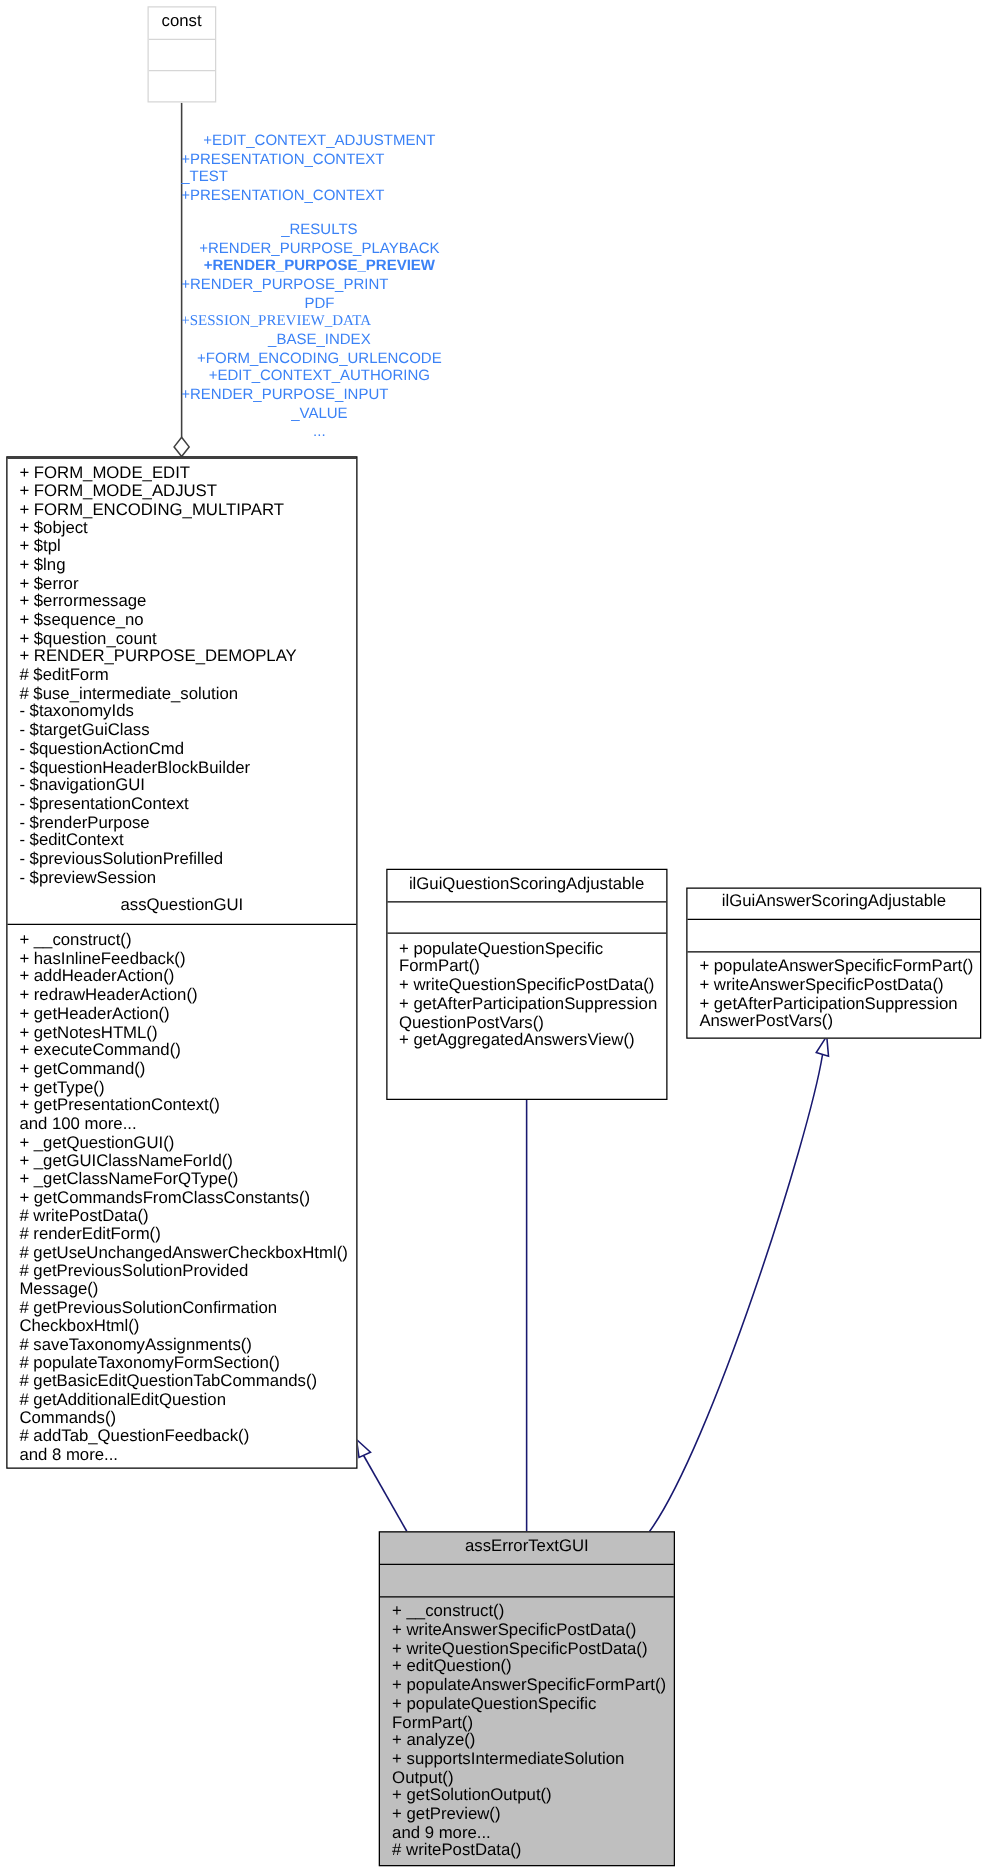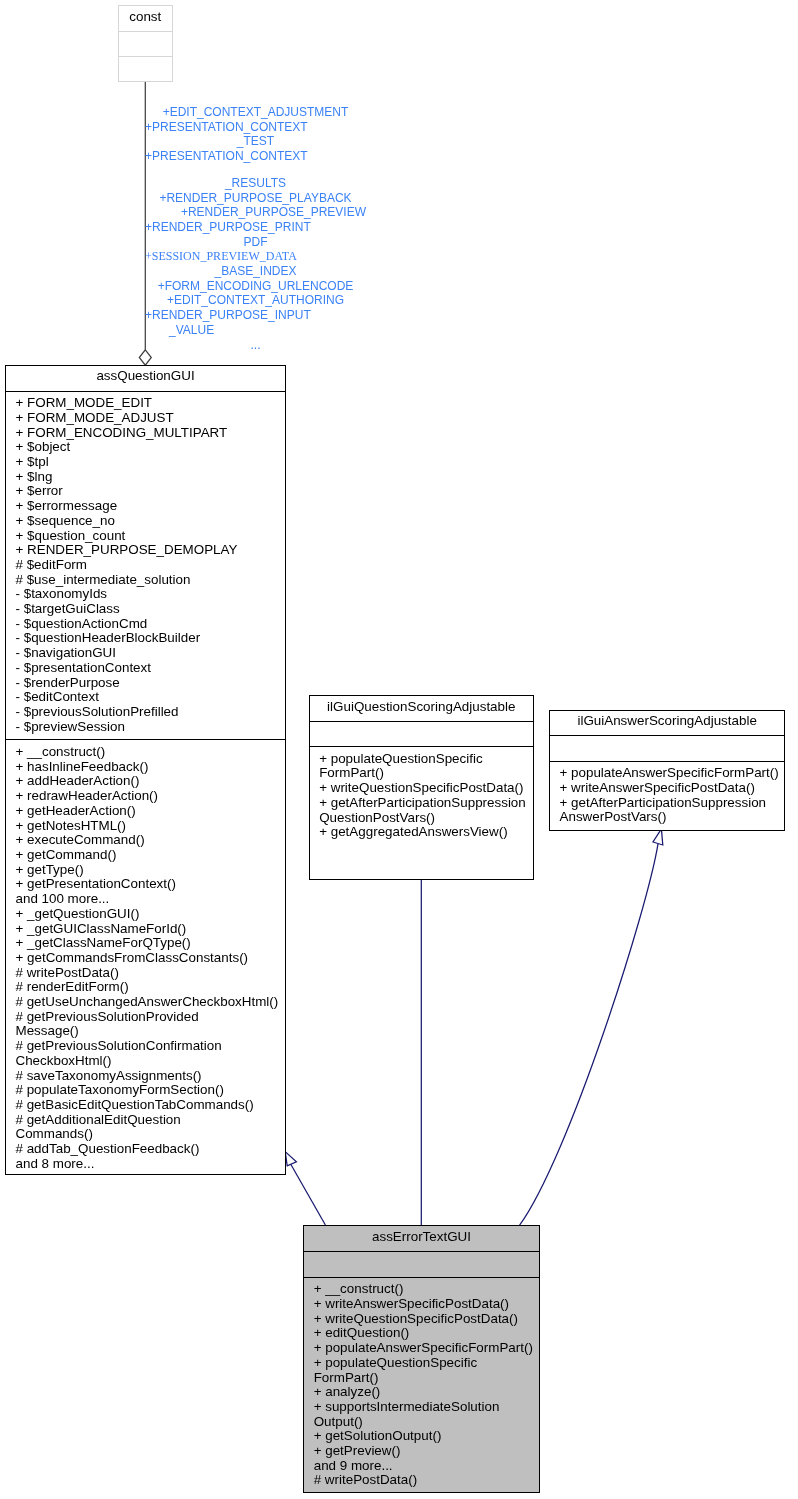--- a/index.html
+++ b/index.html
@@ -39,48 +39,45 @@
     <polygon points="421.3,843.9 426.7,859.3 415.9,859.3" fill="#ffffff" stroke-width="1.25" stroke="#191970"></polygon>
   </g>
   <g>
     <path d="M519.6,1225.2 C568.4,1158.0 647.4,909.7 658.0,843.8" stroke-width="1.25" fill="none" stroke="#191970"></path>
     <polygon points="661.4,828.9 662.8,845.0 653.0,842.0" fill="#ffffff" stroke-width="1.25" stroke="#191970"></polygon>
   </g>
 </svg>
 <div class="edge-label" style="left:145.0px;top:105.0px;width:221.0px;">
   <div class="lrow" style="text-align:center;">+EDIT_CONTEXT_ADJUSTMENT</div>
   <div class="lrow" style="text-align:left;">+PRESENTATION_CONTEXT</div>
-  <div class="lrow" style="text-align:center;">_TEST</div>
+  <div class="lrow" style="text-align:left;">_TEST</div>
   <div class="lrow" style="text-align:left;">+PRESENTATION_CONTEXT</div>
   <div class="lrow" style="text-align:center;margin-top:12px;">_RESULTS</div>
   <div class="lrow" style="text-align:center;">+RENDER_PURPOSE_PLAYBACK</div>
-  <div class="lrow" style="text-align:right;">+RENDER_PURPOSE_PREVIEW</div>
+  <div class="lrow" style="text-align:center;font-weight:bold;">+RENDER_PURPOSE_PREVIEW</div>
   <div class="lrow" style="text-align:left;">+RENDER_PURPOSE_PRINT</div>
   <div class="lrow" style="text-align:center;">PDF</div>
   <div class="lrow" style="text-align:left;font-family:Liberation Serif, serif;">+SESSION_PREVIEW_DATA</div>
   <div class="lrow" style="text-align:center;">_BASE_INDEX</div>
   <div class="lrow" style="text-align:center;">+FORM_ENCODING_URLENCODE</div>
   <div class="lrow" style="text-align:center;">+EDIT_CONTEXT_AUTHORING</div>
   <div class="lrow" style="text-align:left;">+RENDER_PURPOSE_INPUT</div>
-  <div class="lrow" style="text-align:left;margin-left:24px;">_VALUE</div>
+  <div class="lrow" style="text-align:center;">_VALUE</div>
   <div class="lrow" style="text-align:center;">...</div>
 </div>
 <div class="node" style="left: 118px; top: 5.3px; width: 54.6px; height: 76.8px; background: rgb(255, 255, 255); border-color: rgb(214, 214, 214);">
   <div class="compart title-c" style="height:24.3px;">
     <div class="title">const</div>
   </div>
   <div class="compart attrs sep" style="height: 25.3px; padding-top: 4.5px; border-color: rgb(214, 214, 214);">
   </div>
   <div class="compart ops sep" style="height: 25.2px; padding-top: 4.5px; border-color: rgb(214, 214, 214);">
   </div>
 </div>
 <div class="node" style="left: 5px; top: 365px; width: 281px; height: 810.3px; background: rgb(255, 255, 255); border-color: rgb(0, 0, 0);">
-  <div class="compart title-c" style="height:24.899999999999977px;">
-    <div class="title">assQuestionGUI</div>
-  </div>
   <div class="compart attrs sep" style="height: 347.7px; padding-top: 4.3px; border-color: rgb(0, 0, 0);">
     <div class="row">+ FORM_MODE_EDIT</div>
     <div class="row">+ FORM_MODE_ADJUST</div>
     <div class="row">+ FORM_ENCODING_MULTIPART</div>
     <div class="row">+ $object</div>
     <div class="row">+ $tpl</div>
     <div class="row">+ $lng</div>
     <div class="row">+ $error</div>
     <div class="row">+ $errormessage</div>
     <div class="row">+ $sequence_no</div>
@@ -91,20 +88,23 @@
     <div class="row">- $taxonomyIds</div>
     <div class="row">- $targetGuiClass</div>
     <div class="row">- $questionActionCmd</div>
     <div class="row">- $questionHeaderBlockBuilder</div>
     <div class="row">- $navigationGUI</div>
     <div class="row">- $presentationContext</div>
     <div class="row">- $renderPurpose</div>
     <div class="row">- $editContext</div>
     <div class="row">- $previousSolutionPrefilled</div>
     <div class="row">- $previewSession</div>
+  </div>
+  <div class="compart title-c" style="height:24.899999999999977px;">
+    <div class="title">assQuestionGUI</div>
   </div>
   <div class="compart ops sep" style="height: 435.7px; padding-top: 5.5px; border-color: rgb(0, 0, 0);">
     <div class="row">+ __construct()</div>
     <div class="row">+ hasInlineFeedback()</div>
     <div class="row">+ addHeaderAction()</div>
     <div class="row">+ redrawHeaderAction()</div>
     <div class="row">+ getHeaderAction()</div>
     <div class="row">+ getNotesHTML()</div>
     <div class="row">+ executeCommand()</div>
     <div class="row">+ getCommand()</div>

